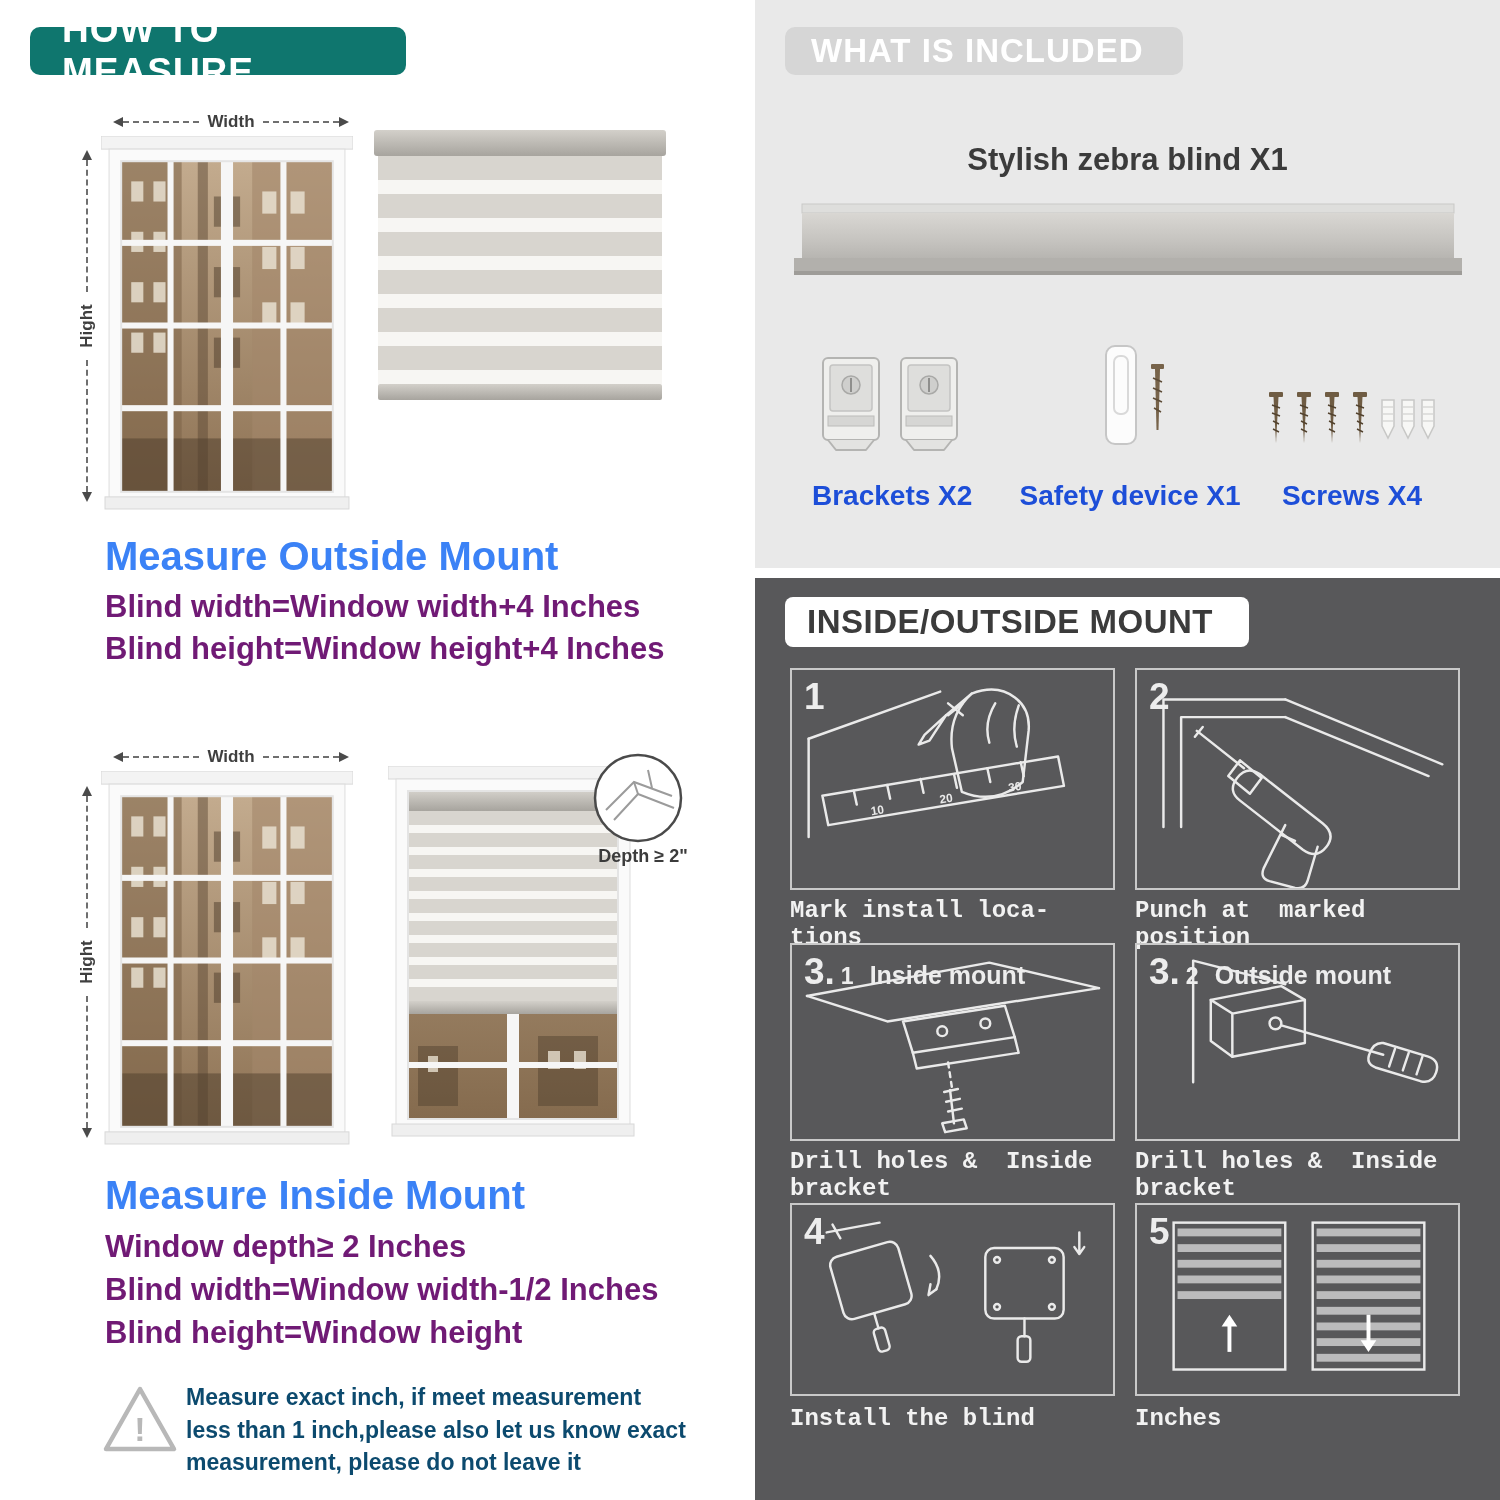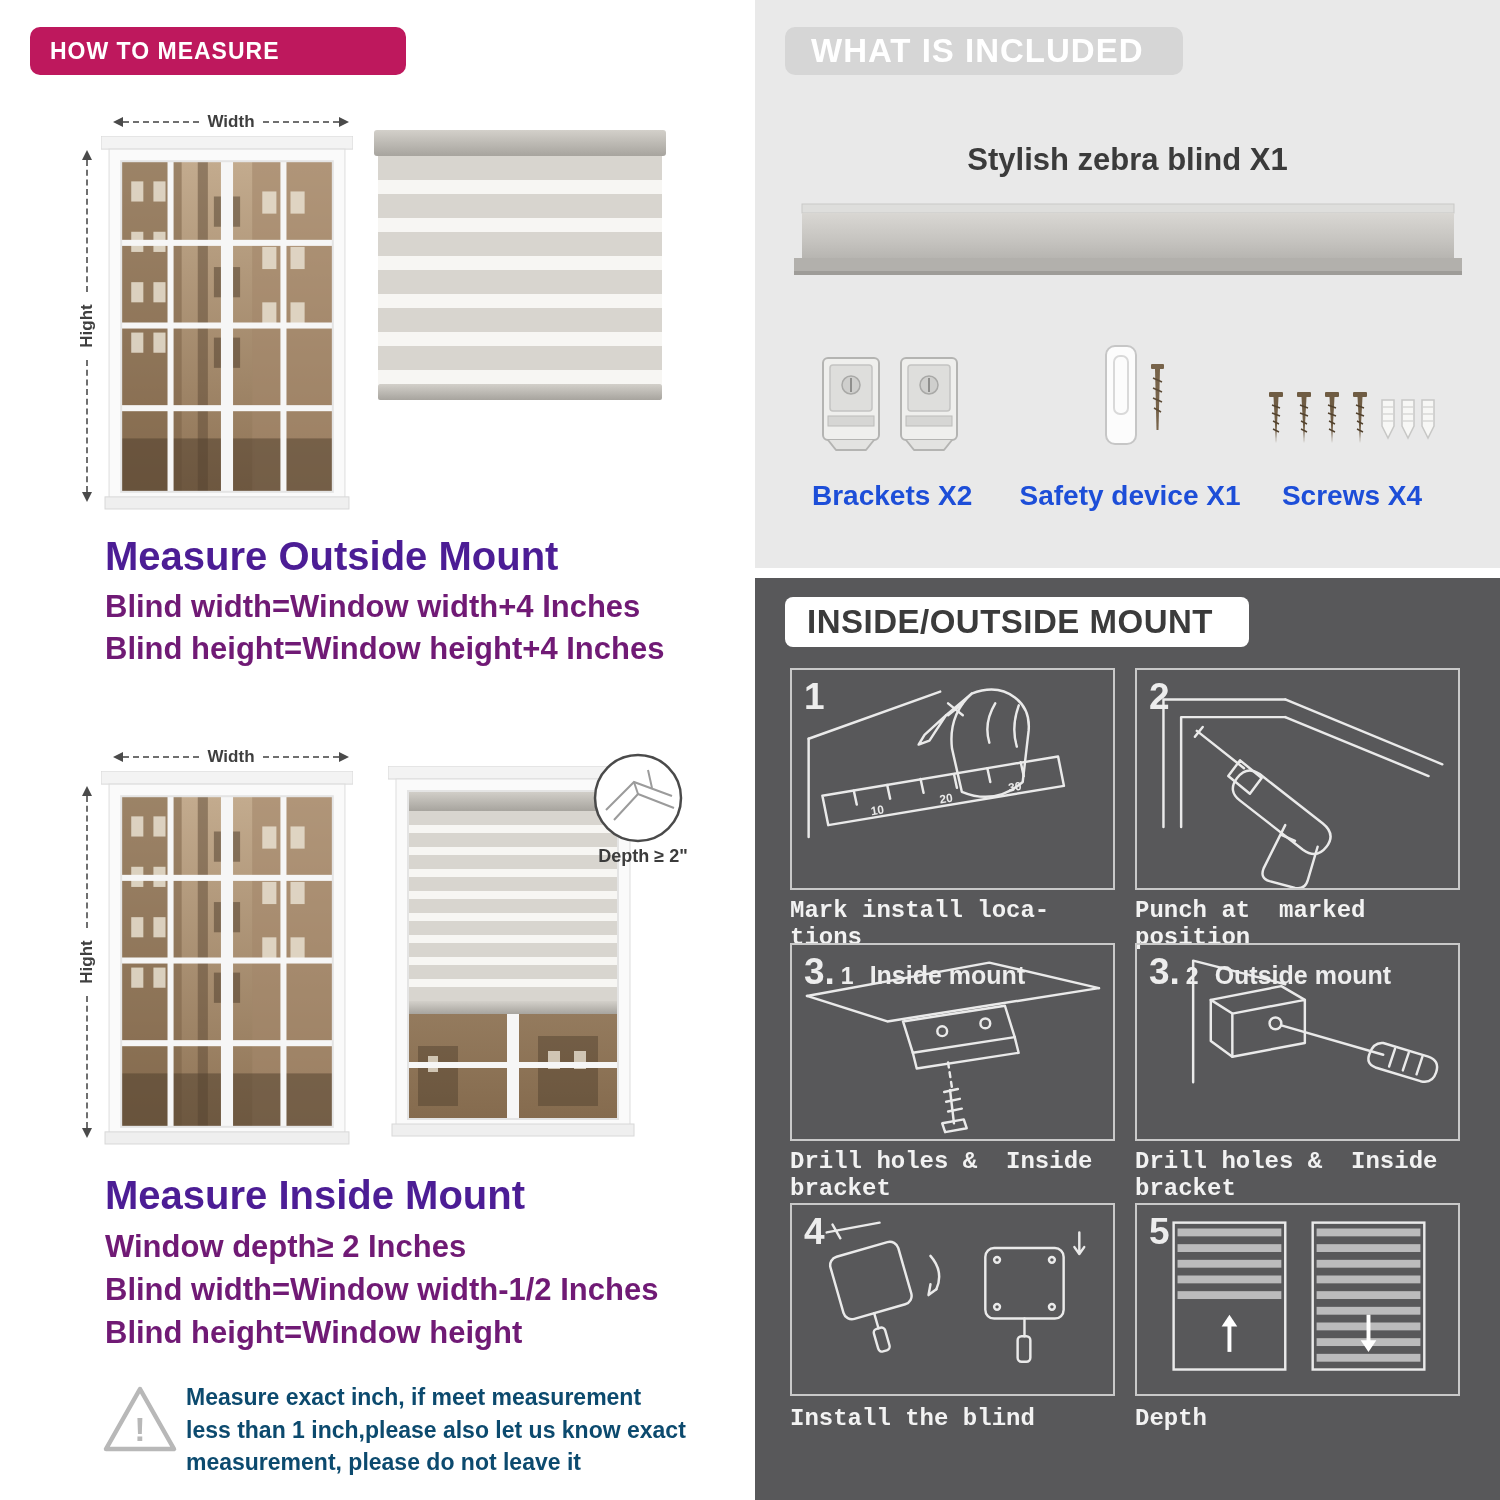--- a/index.html
+++ b/index.html
@@ -1,24 +1,24 @@
 <!DOCTYPE html>
 <html><head>
 <meta charset="utf-8">
 <style>
   *{margin:0;padding:0;box-sizing:border-box;}
   html,body{background:#ffffff;}
   .page{position:relative;width:1500px;height:1500px;background:#ffffff;overflow:hidden;
         font-family:"Liberation Sans",sans-serif;}
   .abs{position:absolute;}
   .pill{display:flex;align-items:center;font-weight:bold;border-radius:10px;letter-spacing:1px;}
-  .pill-gray{background:#be185d;color:#ffffff;font-size:23px;padding-left:20px;}
+  .pill-gray{background:#0f766e;color:#ffffff;font-size:37px;padding-left:32px;}
   .pill-light{background:#d6d6d6;color:#ffffff;font-size:33px;padding-left:26px;}
   .pill-white{background:#ffffff;color:#3b3b3b;font-size:33px;padding-left:22px;border-radius:8px;letter-spacing:0.5px;}
-  .h-title{font-size:40px;font-weight:bold;color:#4c1d95;white-space:nowrap;}
+  .h-title{font-size:40px;font-weight:bold;color:#3b82f6;white-space:nowrap;}
   .h-line{font-size:31px;font-weight:bold;color:#701a75;white-space:nowrap;}
   .depth-label{font-size:18px;font-weight:bold;color:#3b3b3b;text-align:center;}
   .note-text{font-size:23px;font-weight:bold;color:#0c4a6e;line-height:1.42;}
   .light-panel{background:#e9e9e9;}
   .dark-panel{background:#58585a;}
   .included-title{font-size:31px;font-weight:bold;color:#3b3b3b;text-align:center;}
   .item-label{font-size:28px;font-weight:bold;color:#1d4ed8;text-align:center;white-space:nowrap;}
   .step-panel{border:2px solid #c9c9c9;}
   .step-head{position:absolute;top:6px;left:12px;display:flex;align-items:baseline;gap:16px;color:#ededed;z-index:2;}
   .step-num{font-size:37px;font-weight:bold;}
@@ -524,16 +524,16 @@
           <rect x="182" y="152" width="106" height="8"></rect>
         </g>
         <g stroke="#ffffff" stroke-width="4" fill="#ffffff">
           <path d="M93,150 V122" fill="none"></path>
             <path d="M93,112 l-8,12 h16 z" stroke="none"></path>
           <path d="M235,112 v28" fill="none"></path>
             <path d="M235,150 l-8,-12 h16 z" stroke="none"></path>
         </g>
       </svg>
     </div>
-    <div class="abs step-caption" style="left:380px;top:827px;width:325px">Depth</div>
+    <div class="abs step-caption" style="left:380px;top:827px;width:325px">Inches</div>
   </div>
 
 </div>
 
 </body></html>

